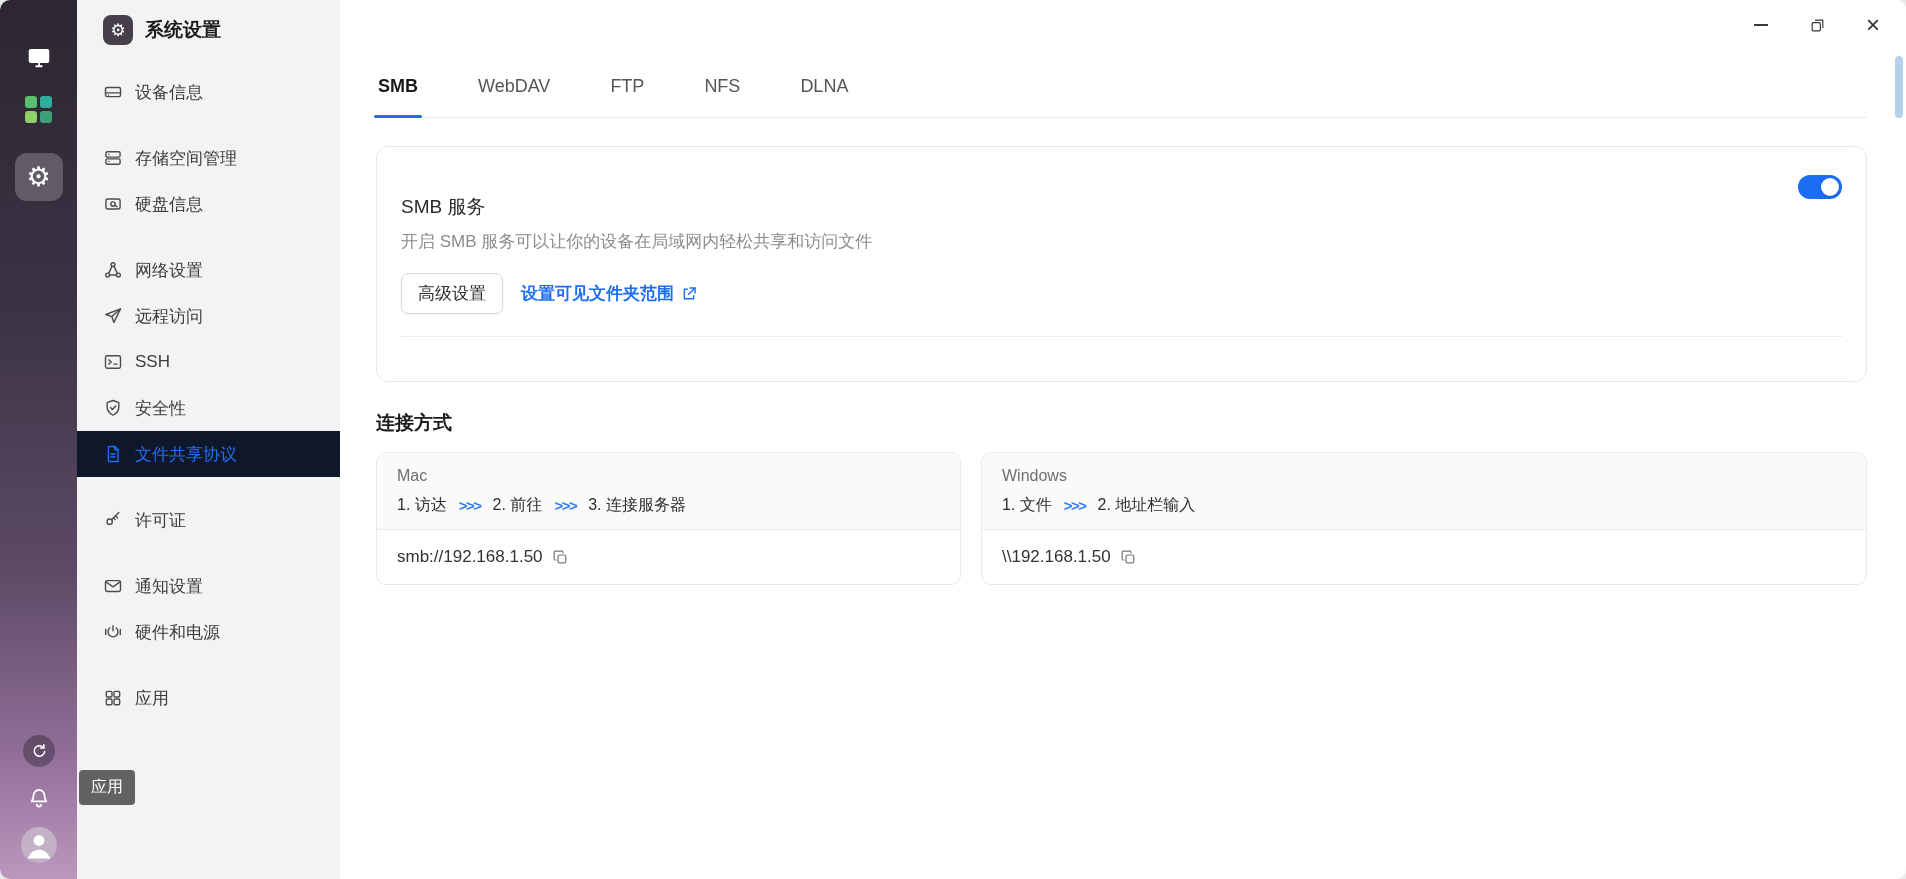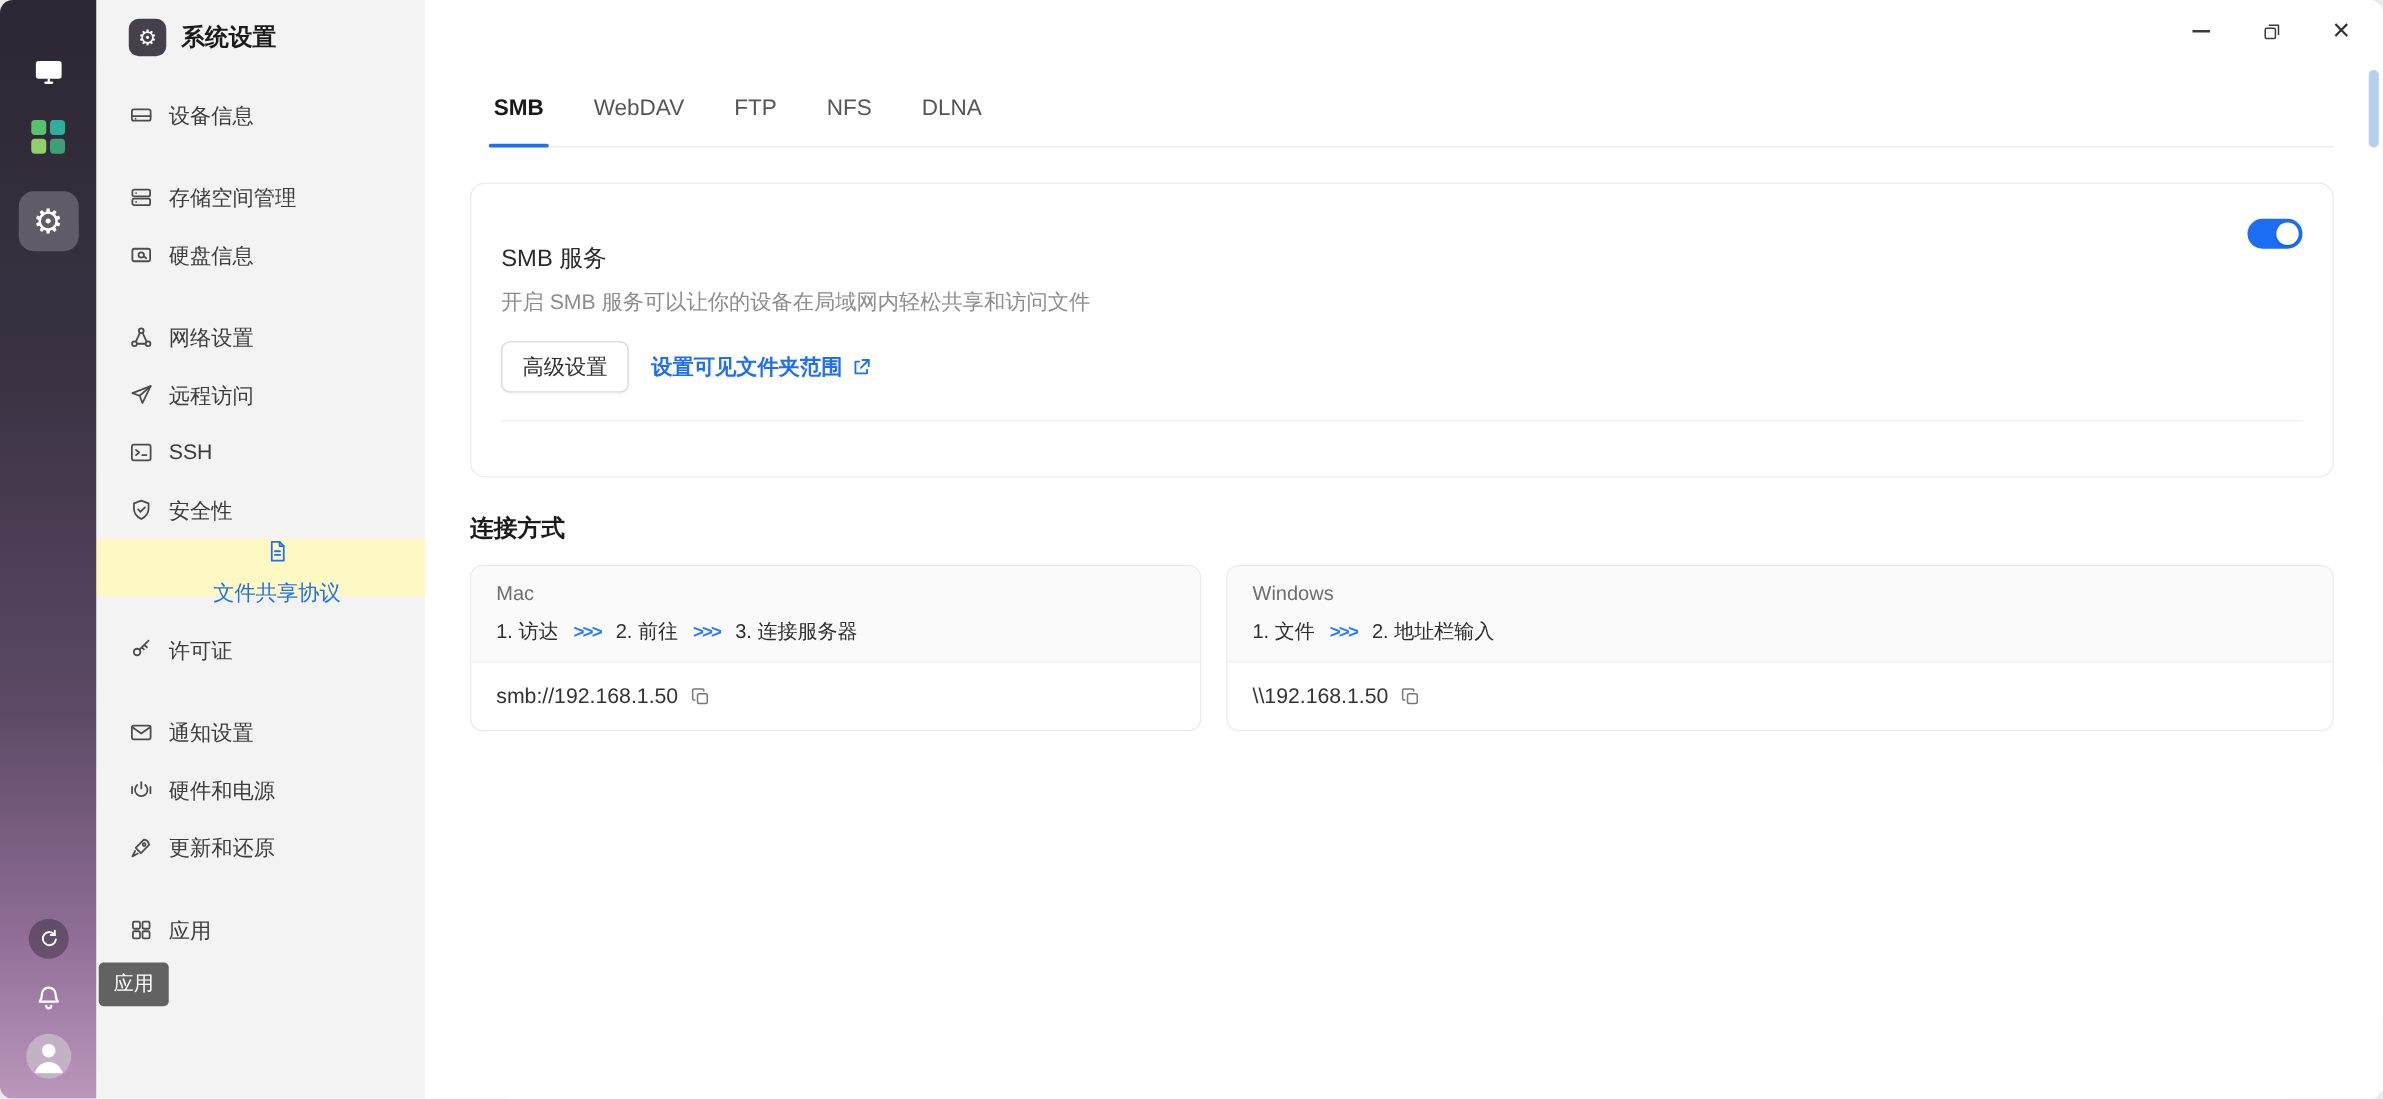--- a/index.html
+++ b/index.html
@@ -57,36 +57,36 @@
     font-size:17px; line-height:1;
   }
   .sidebar-title { font-size:19px; font-weight:bold; color:#1b1b1b; }
   .side-items { margin-top:10px; }
   .side-item {
     display:flex; align-items:center; gap:12px;
     height:46px; padding-left:26px;
     font-size:17px; color:#3c3c3c; cursor:pointer;
   }
   .side-item svg { width:20px; height:20px; flex:0 0 20px; color:#4c4c4c; }
-  .side-item.selected { background:#fef9c3; color:#1f6ff2; font-weight:500;flex-direction:column; }
+  .side-item.selected { background:#0f172a; color:#1f6ff2; font-weight:500; }
   .side-item.selected svg { color:#1f6ff2; }
   .side-gap { height:20px; }
 
   
   .main { flex:1; display:flex; flex-direction:column; background:#fff; min-width:0; }
   .titlebar { height:56px; display:flex; justify-content:flex-end; align-items:flex-start; }
   .win-controls { display:flex; margin-top:6px; margin-right:10px; }
   .win-btn { width:46px; height:38px; display:flex; align-items:center; justify-content:center; margin-left:10px; cursor:pointer; color:#3a3a3a; }
   .min-glyph { width:14px; height:2px; background:#3a3a3a; }
   .close-glyph { font-size:24px; line-height:1; color:#2f2f2f; }
 
   .content { flex:1; padding:0 39px 0 36px; }
 
   
-  .tabs { display:flex; gap:36px; border-bottom:1px solid #ececec; height:62px; align-items:stretch;margin-left:17px; }
+  .tabs { display:flex; gap:56px; border-bottom:1px solid #ececec; height:62px; align-items:stretch; }
   .tab { display:flex; align-items:center; font-size:18px; color:#555; position:relative; cursor:pointer; padding:0 2px; }
   .tab.active { color:#191919; font-weight:bold; }
   .tab.active::after { content:""; position:absolute; left:-2px; right:-2px; bottom:-1px; height:3px; background:#1f6ff2; border-radius:2px; }
 
   
   .panel { border:1px solid #e9e9e9; border-radius:12px; margin-top:28px; padding:24px 24px 22px; }
   .section-row { display:flex; align-items:flex-start; }
   .sec-text { flex:1; min-width:0;margin-top:23px; }
   .smb-title { font-size:19px; color:#2a2a2a; }
   .smb-desc { font-size:17px; color:#8c8c8c; margin-top:10px; }
@@ -298,28 +298,20 @@
           </svg>
         <span>通知设置</span>
       </div>
       <div class="side-item">
         <svg viewBox="0 0 24 24" fill="none" stroke="currentColor" stroke-width="1.7" stroke-linecap="round" stroke-linejoin="round">
             <path d="M12 4.5v6"></path>
             <path d="M8.2 7.2a6 6 0 1 0 7.6 0"></path>
             <path d="M3.2 9v6M20.8 9v6"></path>
           </svg>
         <span>硬件和电源</span>
-      </div>
-      <div class="side-item">
-        <svg viewBox="0 0 24 24" fill="none" stroke="currentColor" stroke-width="1.7" stroke-linecap="round" stroke-linejoin="round">
-            <path d="M14.5 4.5c2.8.3 4.7 2.2 5 5l-7.8 7.8-5-5 7.8-7.8z"></path>
-            <circle cx="14.8" cy="9.2" r="1.4"></circle>
-            <path d="M6.2 15.3l-2.7 5.2 5.2-2.7"></path>
-          </svg>
-        <span>更新和还原</span>
       </div>
 
       <div class="side-gap"></div>
 
       <div class="side-item">
         <svg viewBox="0 0 24 24" fill="none" stroke="currentColor" stroke-width="1.7" stroke-linecap="round" stroke-linejoin="round">
             <rect x="4" y="4" width="6.8" height="6.8" rx="1.4"></rect>
             <rect x="13.2" y="4" width="6.8" height="6.8" rx="1.4"></rect>
             <rect x="4" y="13.2" width="6.8" height="6.8" rx="1.4"></rect>
             <rect x="13.2" y="13.2" width="6.8" height="6.8" rx="1.4"></rect>

